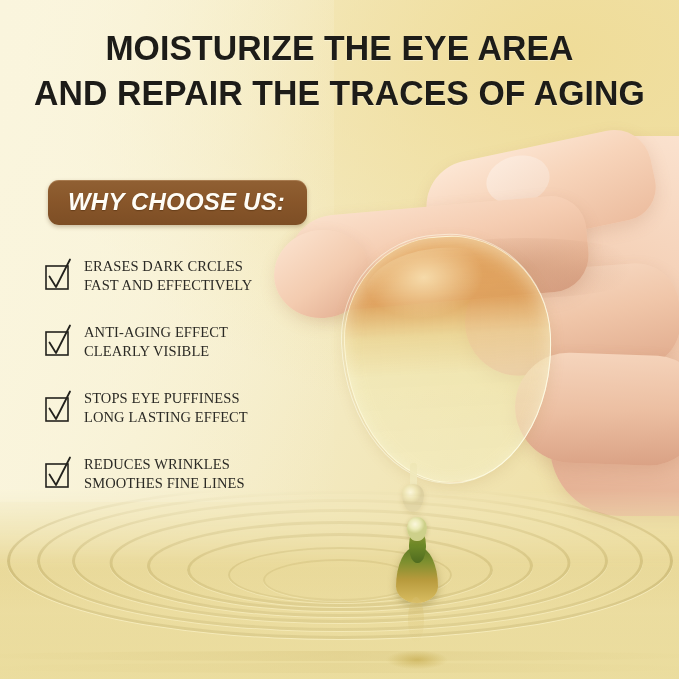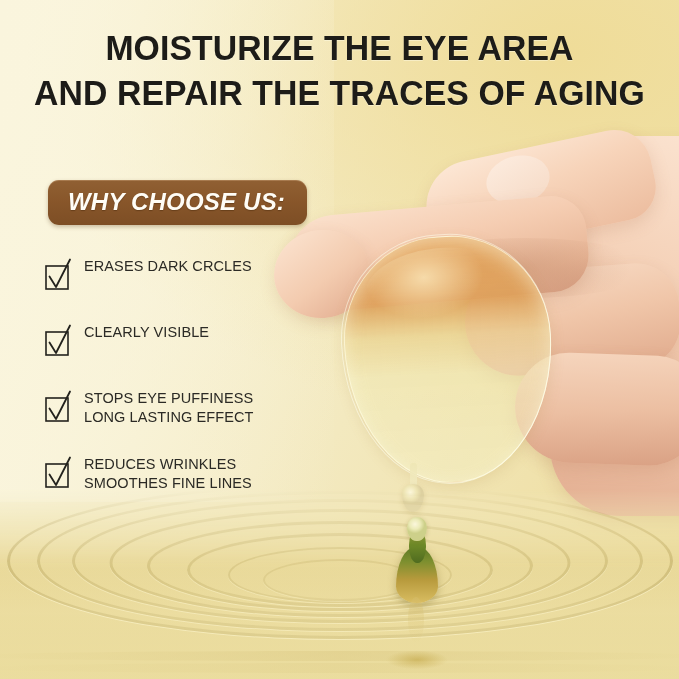--- a/index.html
+++ b/index.html
@@ -212,21 +212,21 @@
     margin-bottom:22px;min-height:44px;
   }
   .check{
     position:relative;flex:0 0 auto;width:30px;height:34px;margin-right:10px;margin-top:6px;
   }
   .check svg{display:block;width:30px;height:34px;overflow:visible;}
   .benefit-text{
     color:#2b2a25;font-size:14.5px;line-height:1.33;letter-spacing:.1px;
     white-space:nowrap;padding-top:5px;
   }
-  .benefit-text span{display:block;}
+  .benefit-text span{display:block;font-family:Liberation Serif, serif;}
 </style>
 </head>
 <body>
 
 <div id="stage">
 
   <div class="bg-base"></div>
   <div class="bg-soft-left"></div>
 
   <div class="photo">
@@ -285,31 +285,33 @@
 
     <div class="benefit">
       <span class="check">
         <svg viewBox="0 0 30 34">
           <rect x="2" y="8" width="22" height="23" fill="none" stroke="#23221d" stroke-width="1.6"></rect>
           <path d="M5.5 18.5 L12 29 L26 1.5" fill="none" stroke="#23221d" stroke-width="1.8" stroke-linecap="round" stroke-linejoin="round"></path>
         </svg>
       </span>
       <span class="benefit-text">
         <span>ERASES DARK CRCLES</span>
+        <span>FAST AND EFFECTIVELY</span>
       </span>
     </div>
 
     <div class="benefit">
       <span class="check">
         <svg viewBox="0 0 30 34">
           <rect x="2" y="8" width="22" height="23" fill="none" stroke="#23221d" stroke-width="1.6"></rect>
           <path d="M5.5 18.5 L12 29 L26 1.5" fill="none" stroke="#23221d" stroke-width="1.8" stroke-linecap="round" stroke-linejoin="round"></path>
         </svg>
       </span>
       <span class="benefit-text">
+        <span>ANTI-AGING EFFECT</span>
         <span>CLEARLY VISIBLE</span>
       </span>
     </div>
 
     <div class="benefit">
       <span class="check">
         <svg viewBox="0 0 30 34">
           <rect x="2" y="8" width="22" height="23" fill="none" stroke="#23221d" stroke-width="1.6"></rect>
           <path d="M5.5 18.5 L12 29 L26 1.5" fill="none" stroke="#23221d" stroke-width="1.8" stroke-linecap="round" stroke-linejoin="round"></path>
         </svg>

